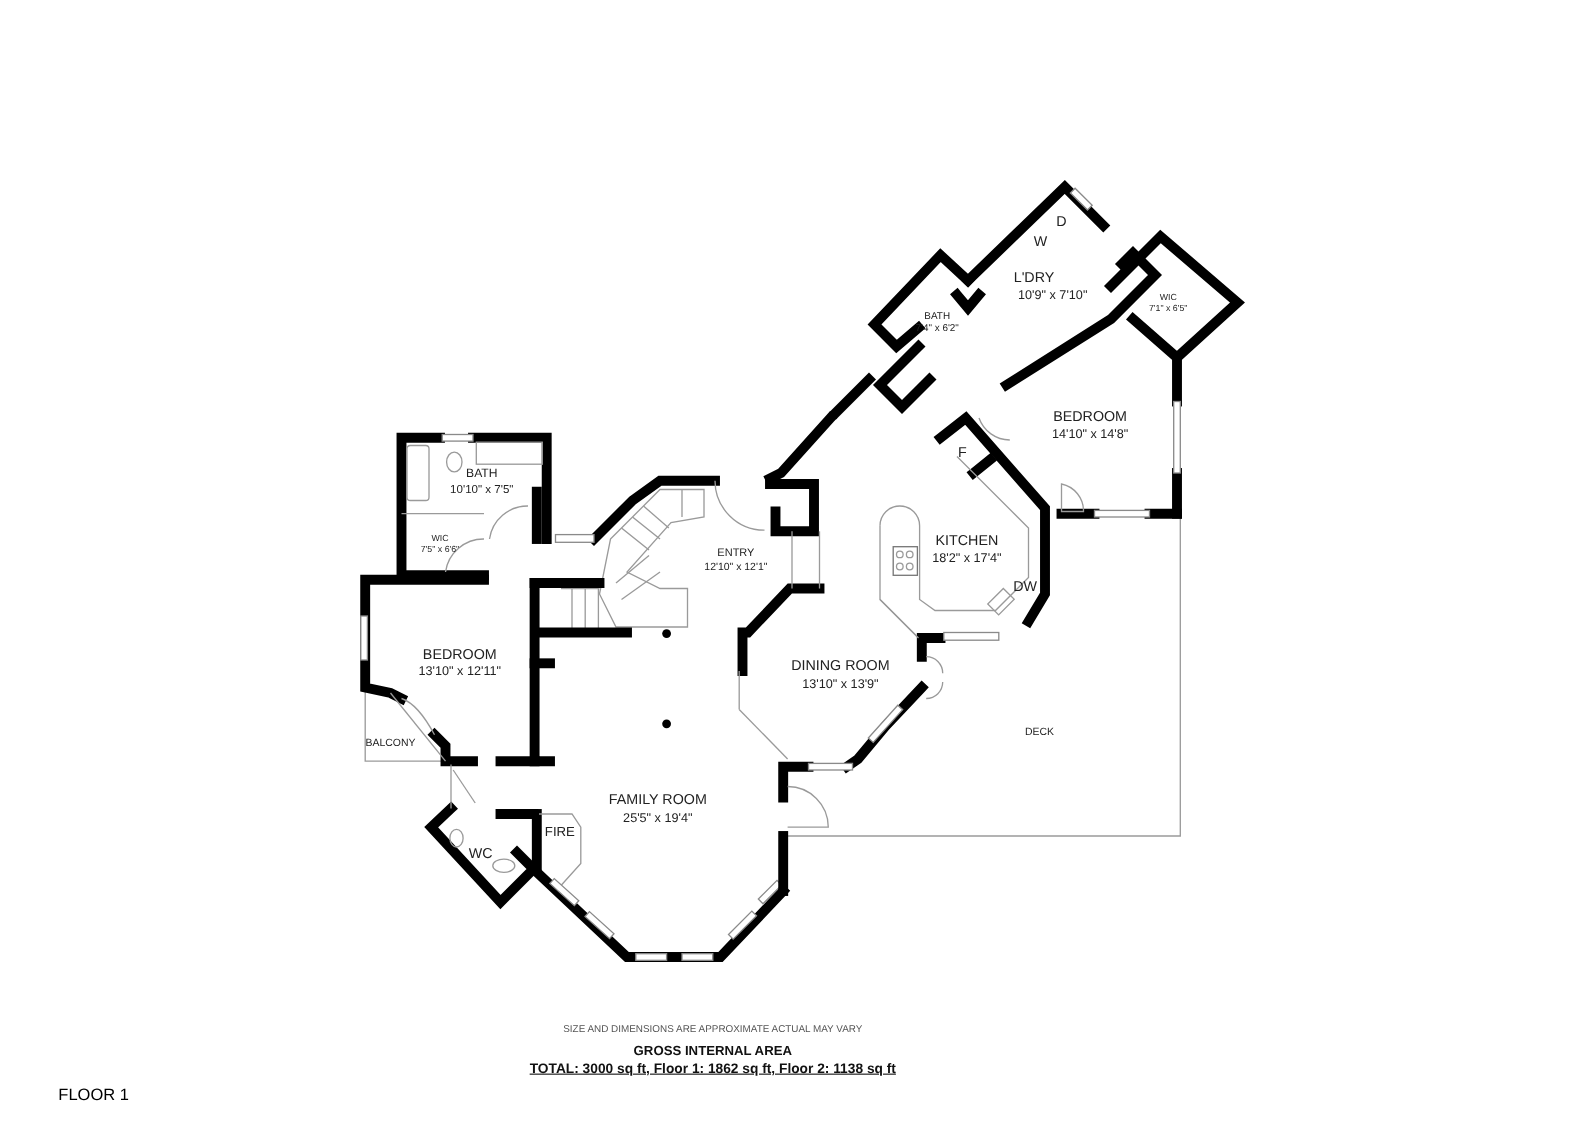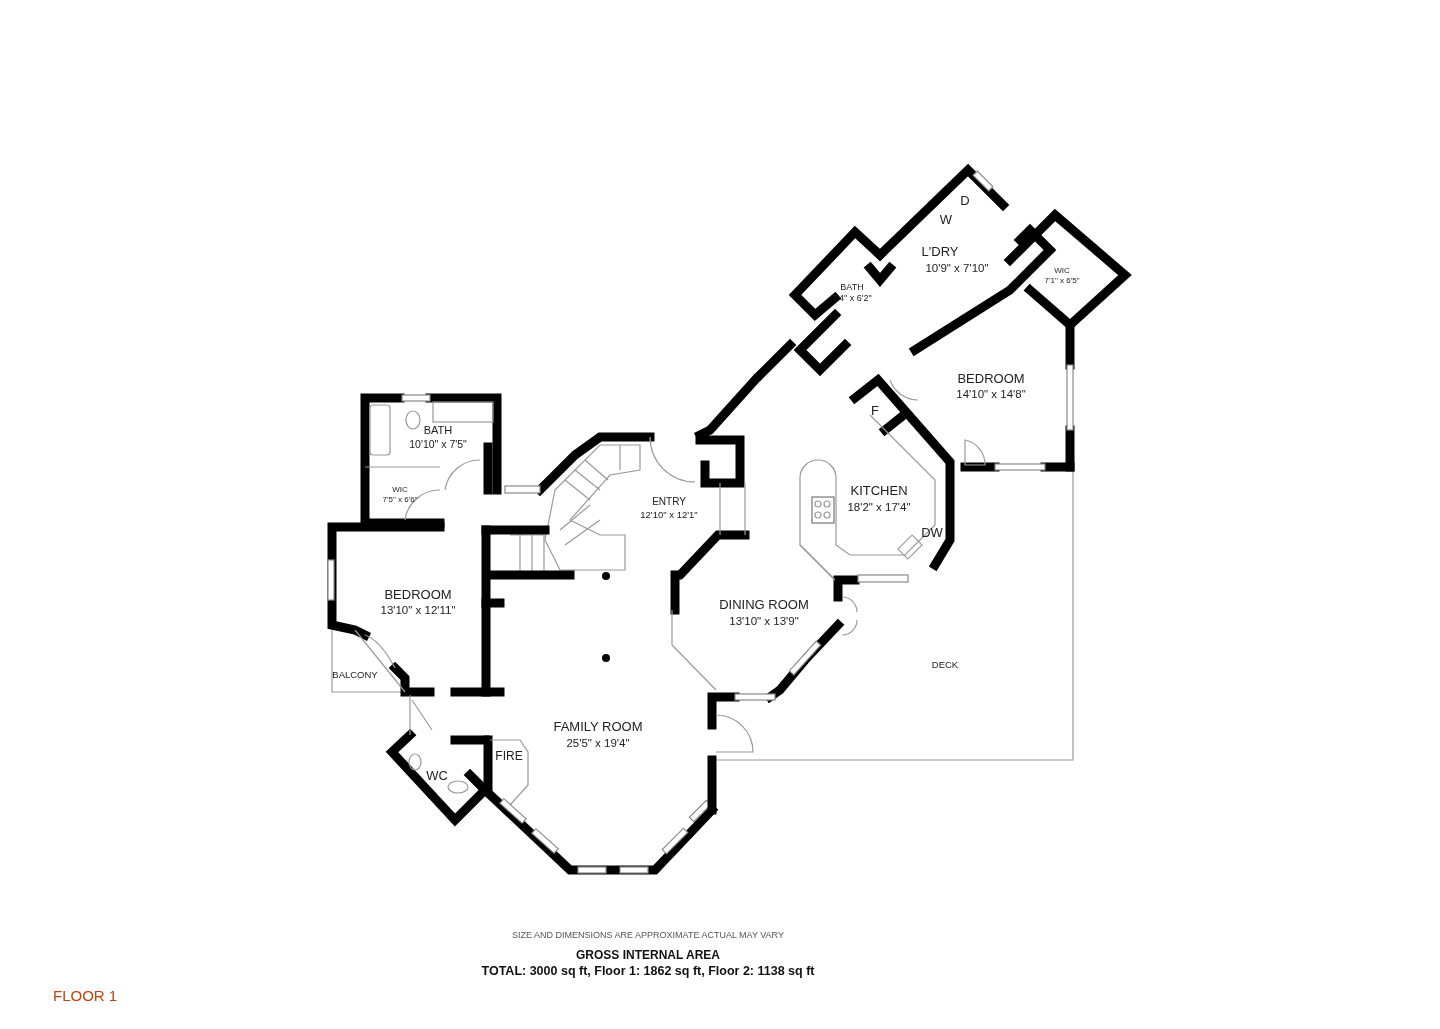--- a/index.html
+++ b/index.html
@@ -7,23 +7,23 @@
   svg { position:absolute; left:0; top:0; }
   .wall { fill:none; stroke:#000; stroke-width:9; stroke-linejoin:miter; stroke-linecap:square; }
   .thin { fill:none; stroke:#9a9a9a; stroke-width:1.2; }
   .win { fill:#fff; stroke:#8a8a8a; stroke-width:1.2; }
   .lbl { font-family:"Liberation Sans", sans-serif; fill:#222; text-anchor:middle; }
   .room { font-size:13px; }
   .dim { font-size:11.5px; }
   .small { font-size:8px; }
   .footer { position:absolute; left:0; width:1296px; text-align:center; color:#111; }
   .f1 { top:948px; font-size:12px; font-weight:bold; }
-  .f2 { top:964px; font-size:12.5px; font-weight:bold; }
+  .f2 { top:964px; font-size:12.5px; font-weight:bold;text-decoration:underline; }
   .f3 { top:930px; font-size:9px; color:#555; }
-  .floor { position:absolute; left:53px; top:987px; font-size:15px; color:#c2410c; }
+  .floor { position:absolute; left:53px; top:987px; font-size:15px; color:#000000; }
 </style>
 </head>
 <body>
 
 <svg width="1440" height="1029" viewBox="0 0 1440 1029">
 
   <polyline class="thin" points="975,467 1073,467 1073,760 716,760"></polyline>
 
   <polyline class="thin" points="332,628 332,692 405,692"></polyline>
 

